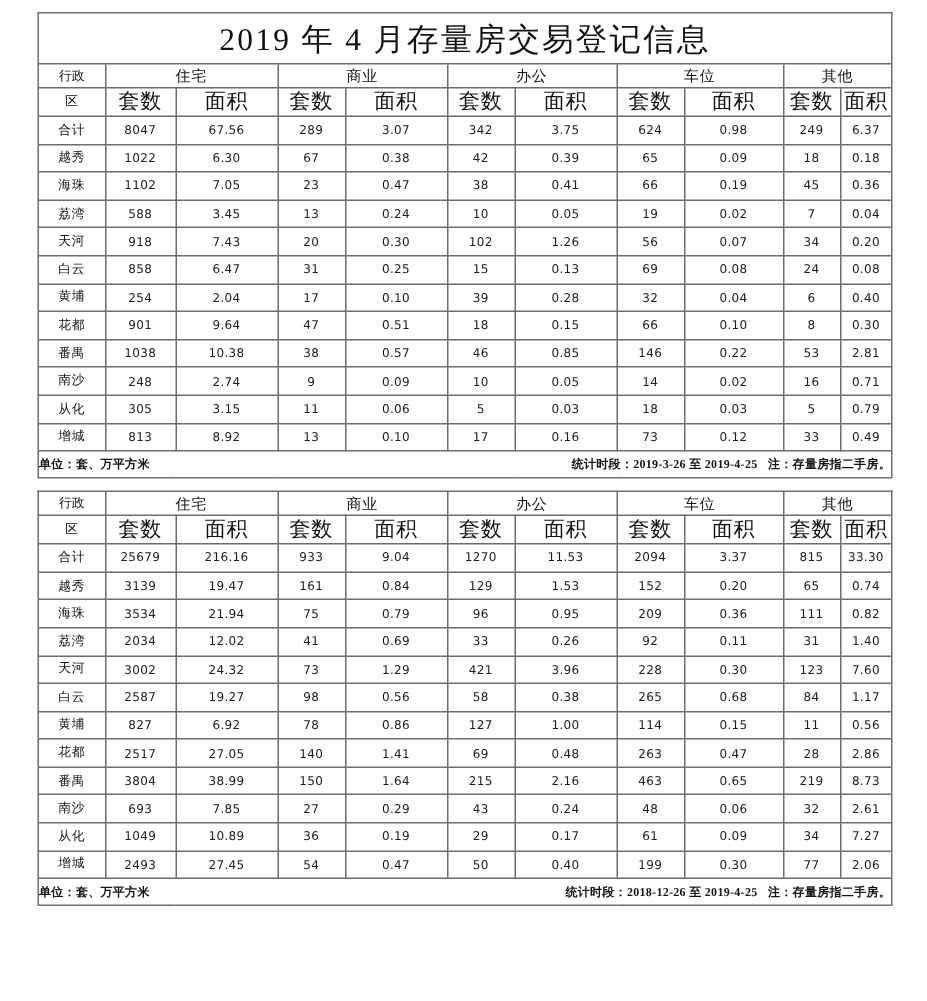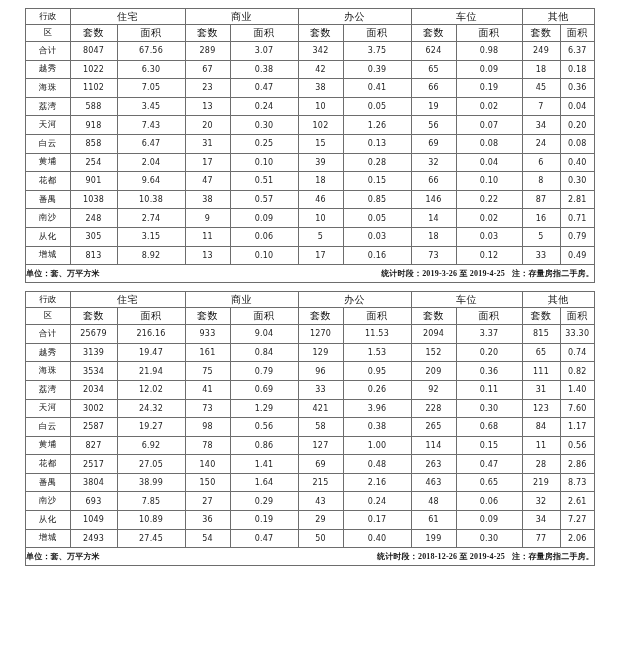--- a/index.html
+++ b/index.html
@@ -68,21 +68,21 @@
 
   th.hgroup {
     height: 15px;
     font-size: 10px;
     font-weight: bold;
     letter-spacing: 0.5px;
     color: #111;
   }
   th.hsub {
     height: 16px;
-    font-size: 10px;
+    font-size: 14px;
     font-weight: bold;
     letter-spacing: 0.5px;
     color: #111;
   }
   th.corner {
     font-size: 8.5px;
     font-weight: bold;
     height: 15px;
     color: #111;
   }
@@ -115,20 +115,23 @@
     color: #141414;
     letter-spacing: 0.2px;
   }
   .foot-right { display: flex; gap: 7px; }
 </style>
 </head>
 <body>
 
 <div class="page">
   <div class="report-block first">
+    <div class="title-row">
+      <span class="title-text">2019 年 4 月存量房交易登记信息</span>
+    </div>
     <table class="grid">
       <colgroup>
         <col style="width:44px">
         <col style="width:47px">
           <col style="width:68px">
         <col style="width:45px">
           <col style="width:68px">
         <col style="width:45px">
           <col style="width:68px">
         <col style="width:45px">
@@ -267,21 +270,21 @@
           <tr>
             <td class="rowhead">番禺</td>
             <td class="val">1038</td>
             <td class="val">10.38</td>
             <td class="val">38</td>
             <td class="val">0.57</td>
             <td class="val">46</td>
             <td class="val">0.85</td>
             <td class="val">146</td>
             <td class="val">0.22</td>
-            <td class="val">87</td>
+            <td class="val">53</td>
             <td class="val">2.81</td>
           </tr>
           <tr>
             <td class="rowhead">南沙</td>
             <td class="val">248</td>
             <td class="val">2.74</td>
             <td class="val">9</td>
             <td class="val">0.09</td>
             <td class="val">10</td>
             <td class="val">0.05</td>

